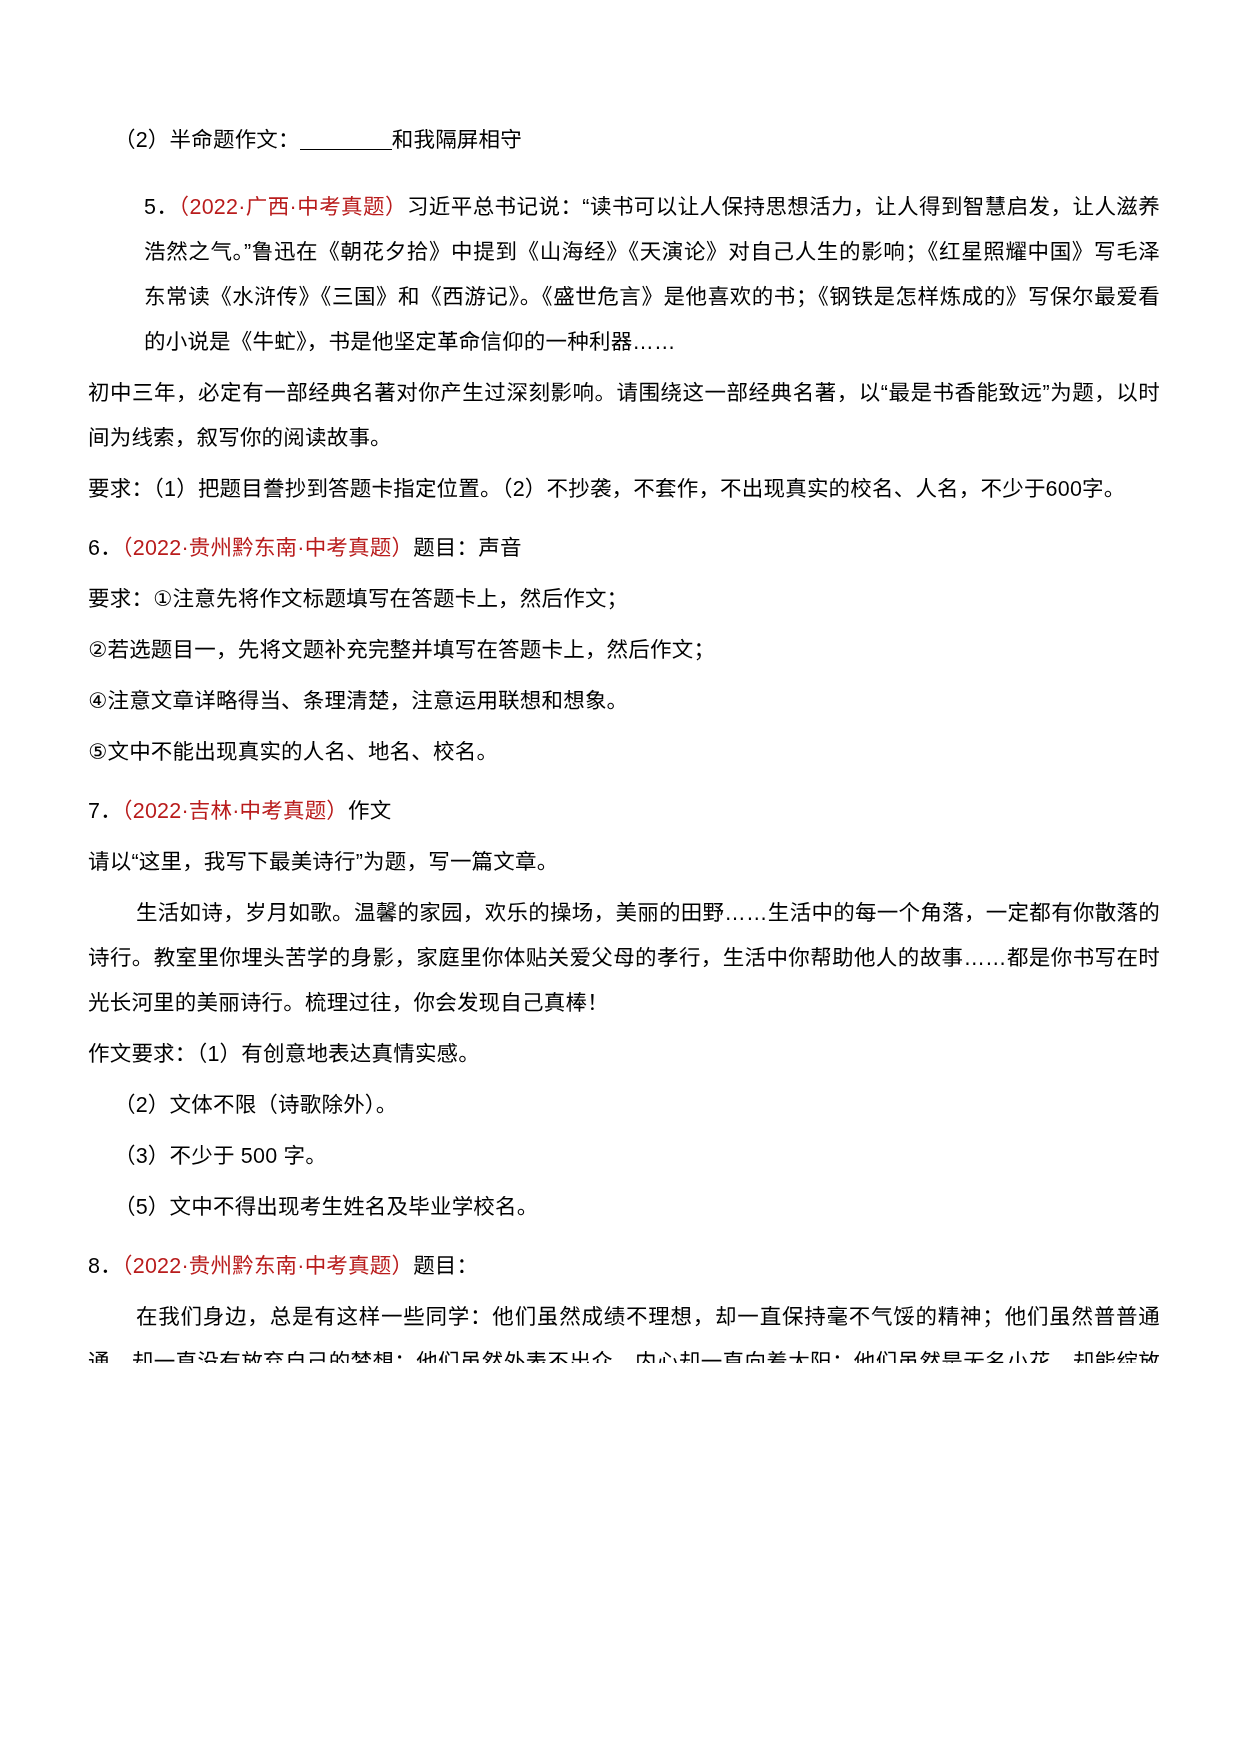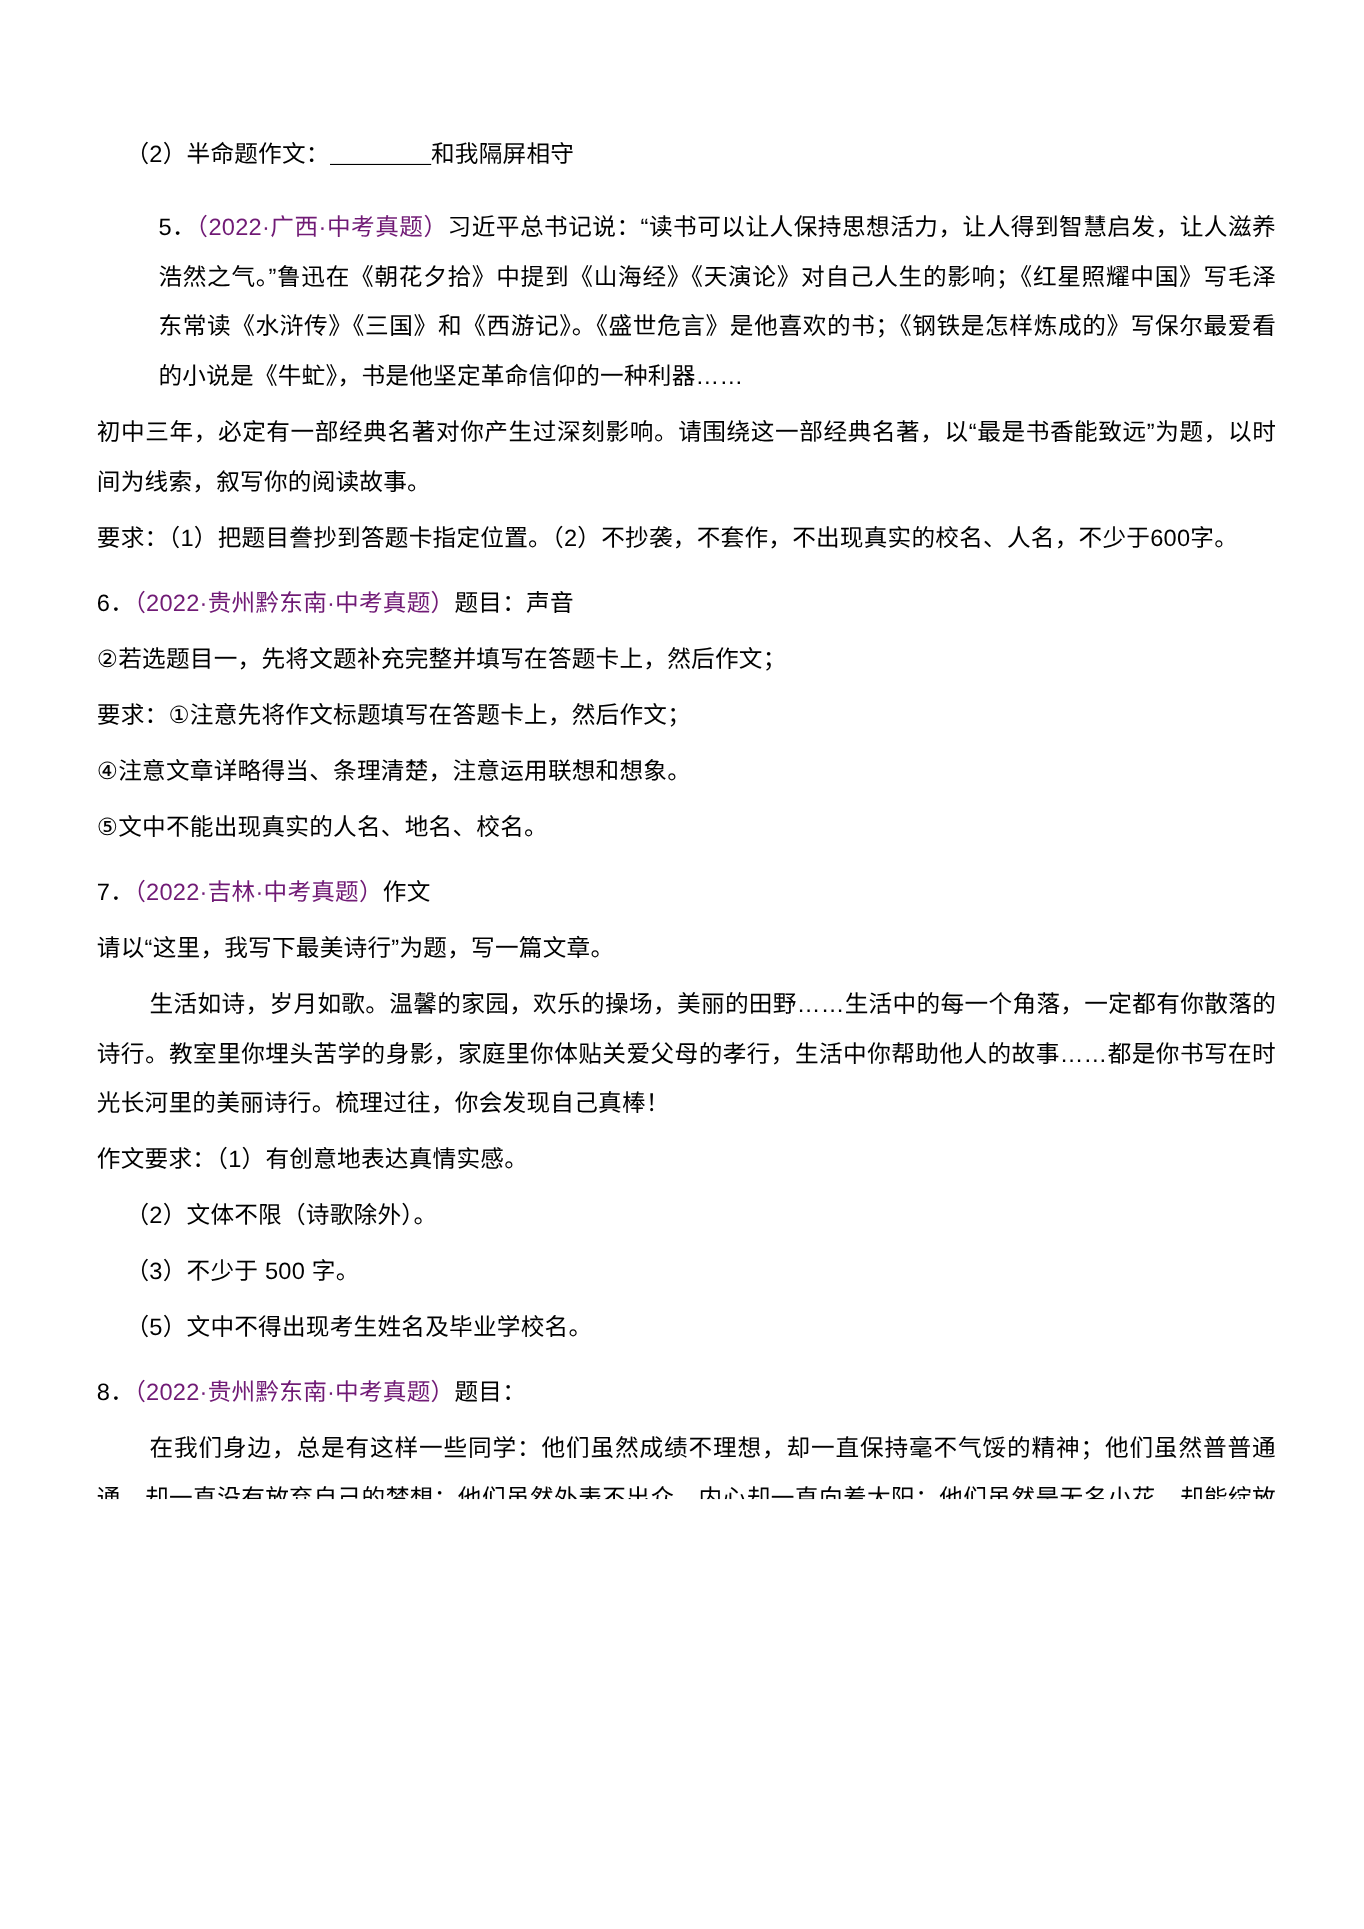--- a/index.html
+++ b/index.html
@@ -45,21 +45,21 @@
 
   .indent-1 { text-indent: 0; padding-left: 26px; }
   .indent-2 { text-indent: 0; padding-left: 56px; }
   .first-line-indent { text-indent: 48px; }
 
   .qnum {
     color: #000;
     font-family: "Liberation Sans", "DejaVu Sans", sans-serif;
   }
   .src {
-    color: #701a75;
+    color: #b91c1c;
     font-family: "Liberation Sans", "DejaVu Sans", sans-serif;
   }
   .blank-line {
     display: inline-block;
     border-bottom: 1.6px solid #000;
     vertical-align: -3px;
   }
   .bl-90 { width: 92px; }
   .bl-70 { width: 72px; }
 
@@ -86,22 +86,22 @@
     <p class="para indent-1"><span>（2）半命题作文：</span><span class="blank-line bl-90"></span><span>和我隔屏相守</span></p>
 
     <p class="para indent-2 sp-top-lg"><span class="qnum">5．</span><span class="src">（2022·广西·中考真题）</span><span>习近平总书记说：“读书可以让人保持思想活力，让人得到智慧启发，让人滋养浩然之气。”鲁迅在《朝花夕拾》中提到《山海经》《天演论》对自己人生的影响；《红星照耀中国》写毛泽东常读《水浒传》《三国》和《西游记》。《盛世危言》是他喜欢的书；《钢铁是怎样炼成的》写保尔最爱看的小说是《牛虻》，书是他坚定革命信仰的一种利器……</span></p>
 
     <p class="para sp-top-sm">初中三年，必定有一部经典名著对你产生过深刻影响。请围绕这一部经典名著，以“最是书香能致远”为题，以时间为线索，叙写你的阅读故事。</p>
 
     <p class="para sp-top-sm">要求：（1）把题目誊抄到答题卡指定位置。（2）不抄袭，不套作，不出现真实的校名、人名，不少于600字。</p>
 
     <p class="para sp-top-md"><span class="qnum">6．</span><span class="src">（2022·贵州黔东南·中考真题）</span><span>题目：声音</span></p>
 
+    <p class="para sp-top-sm">要求：①注意先将作文标题填写在答题卡上，然后作文；</p>
     <p class="para sp-top-sm">②若选题目一，先将文题补充完整并填写在答题卡上，然后作文；</p>
-    <p class="para sp-top-sm">要求：①注意先将作文标题填写在答题卡上，然后作文；</p>
     <p class="para sp-top-sm">④注意文章详略得当、条理清楚，注意运用联想和想象。</p>
     <p class="para sp-top-sm">⑤文中不能出现真实的人名、地名、校名。</p>
 
     <p class="para sp-top-md"><span class="qnum">7．</span><span class="src">（2022·吉林·中考真题）</span><span>作文</span></p>
 
     <p class="para sp-top-sm">请以“这里，我写下最美诗行”为题，写一篇文章。</p>
 
     <p class="para first-line-indent sp-top-sm">生活如诗，岁月如歌。温馨的家园，欢乐的操场，美丽的田野……生活中的每一个角落，一定都有你散落的诗行。教室里你埋头苦学的身影，家庭里你体贴关爱父母的孝行，生活中你帮助他人的故事……都是你书写在时光长河里的美丽诗行。梳理过往，你会发现自己真棒！</p>
 
     <p class="para sp-top-sm">作文要求：（1）有创意地表达真情实感。</p>

